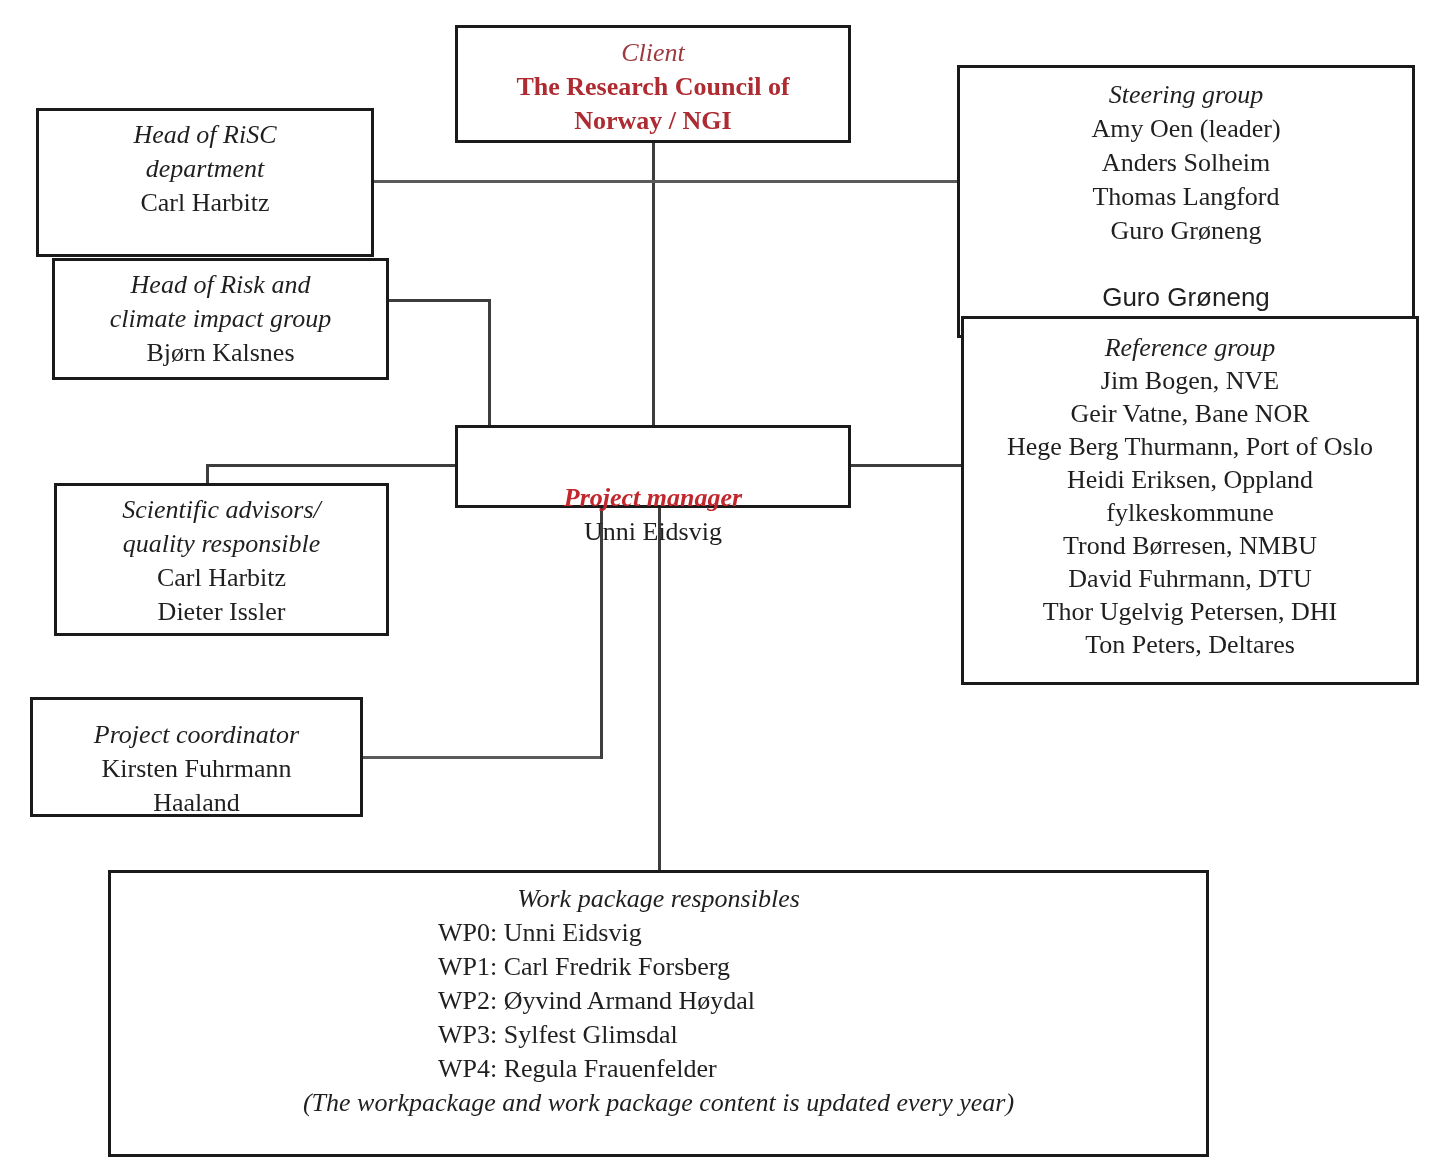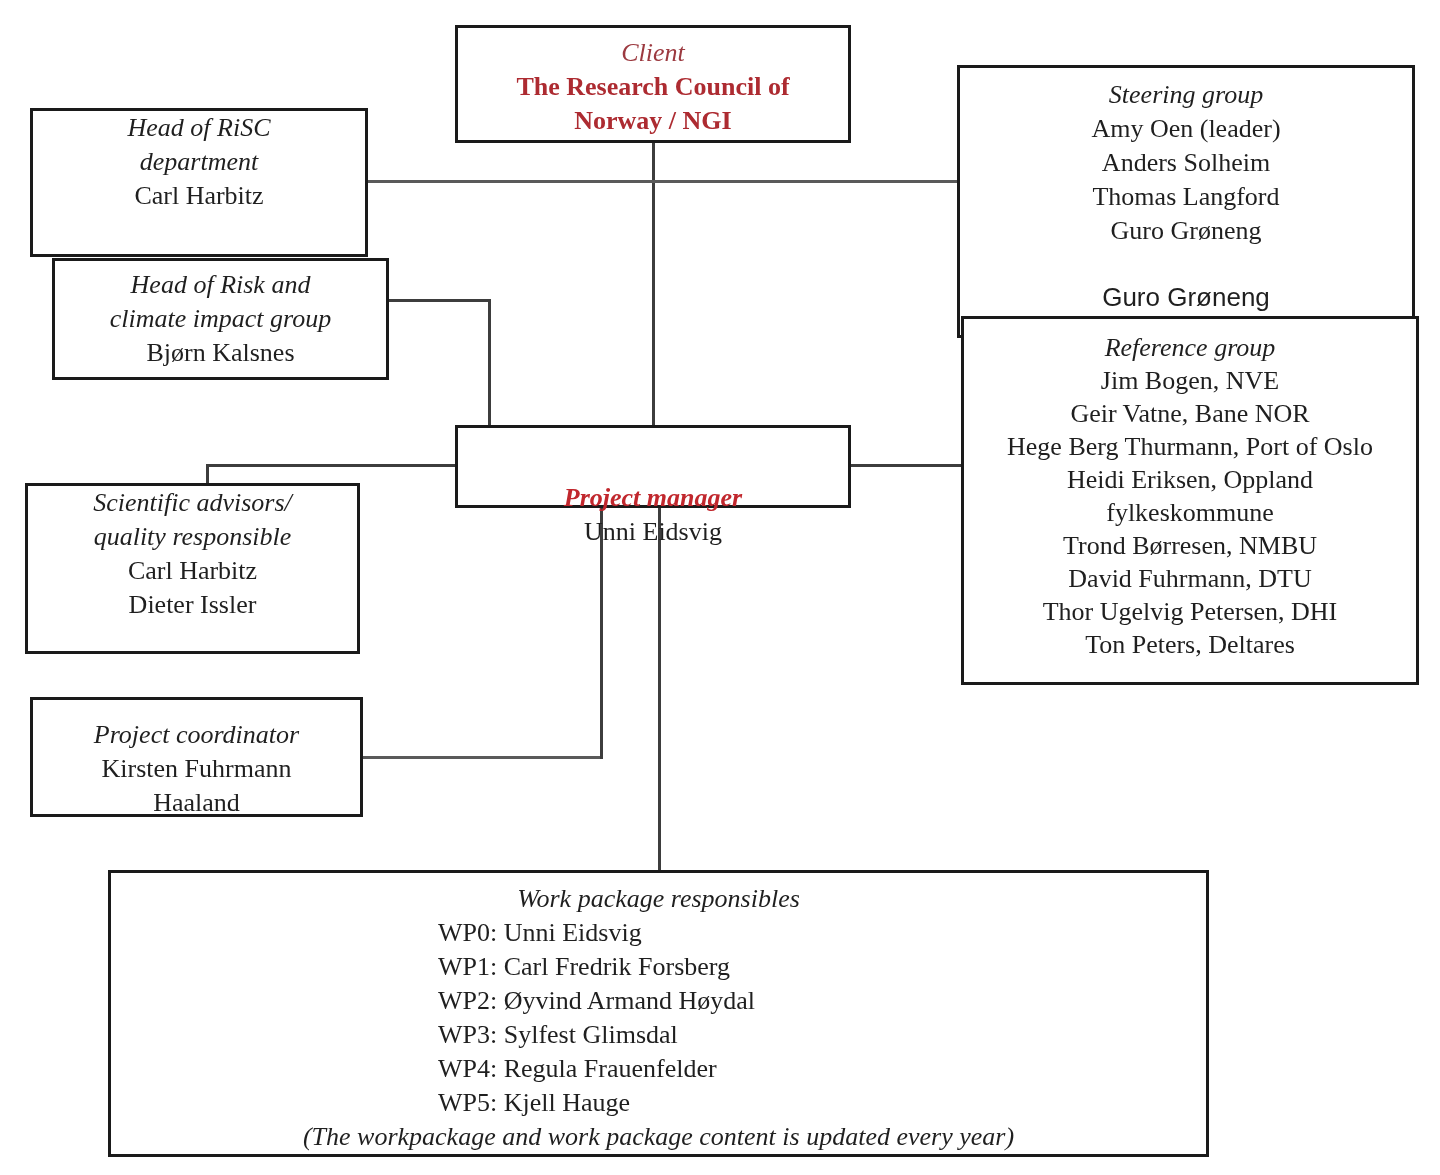--- a/index.html
+++ b/index.html
@@ -21,30 +21,30 @@
     line-height:34px;
   }
   .line{white-space:nowrap;font-family:Liberation Serif, serif;}
   .it{font-style:italic;}
   .b{font-weight:bold;}
   .conn{position:absolute;background:#3d3d3d;}
   .conn.gray{background:#5a5a5a;}
 
   
   #client{left:455px;top:25px;width:396px;height:118px;padding-top:8px;}
-  #risc{left:30px;top:108px;width:338px;height:149px;}
+  #risc{left:36px;top:108px;width:338px;height:149px;padding-top:7px;}
   #steering{left:957px;top:65px;width:458px;height:273px;padding-top:10px;}
   #steering-overflow{
     position:absolute;left:957px;top:281px;width:458px;height:32px;
     text-align:center;font-size:26px;line-height:32px;
   }
   #reference{left:961px;top:316px;width:458px;height:369px;padding-top:12px;line-height:33px;}
   #climate{left:52px;top:258px;width:337px;height:122px;padding-top:7px;}
   #pm{left:455px;top:425px;width:396px;height:83px;padding-top:5px;}
-  #sci{left:25px;top:483px;width:335px;height:171px;}
+  #sci{left:54px;top:483px;width:335px;height:153px;padding-top:7px;}
   #coord{left:30px;top:697px;width:333px;height:120px;padding-top:18px;}
   #wp{left:108px;top:870px;width:1101px;height:287px;padding-top:9px;}
   #wp .items{text-align:left;padding-left:327px;}
 
   
   #conn-client-pm   {left:652px;top:143px;width:3px;height:282px;}
   #conn-risc-steer  {left:368px;top:180px;width:589px;height:3px;}
   #conn-climate-h   {left:375px;top:299px;width:116px;height:3px;}
   #conn-climate-v   {left:488px;top:299px;width:3px;height:126px;}
   #conn-sci-stub    {left:206px;top:464px;width:3px;height:21px;}
@@ -129,18 +129,17 @@
   </div>
 
   <div class="box" id="wp">
     <div class="line it">Work package responsibles</div>
     <div class="items">
       <div class="line">WP0: Unni Eidsvig</div>
       <div class="line">WP1: Carl Fredrik Forsberg</div>
       <div class="line">WP2: Øyvind Armand Høydal</div>
       <div class="line">WP3: Sylfest Glimsdal</div>
       <div class="line">WP4: Regula Frauenfelder</div>
-      <div class="line">WP5: Kjell Hauge</div>
     </div>
     <div class="line it">(The workpackage and work package content is updated every year)</div>
   </div>
 
 </div>
 
 </body></html>

